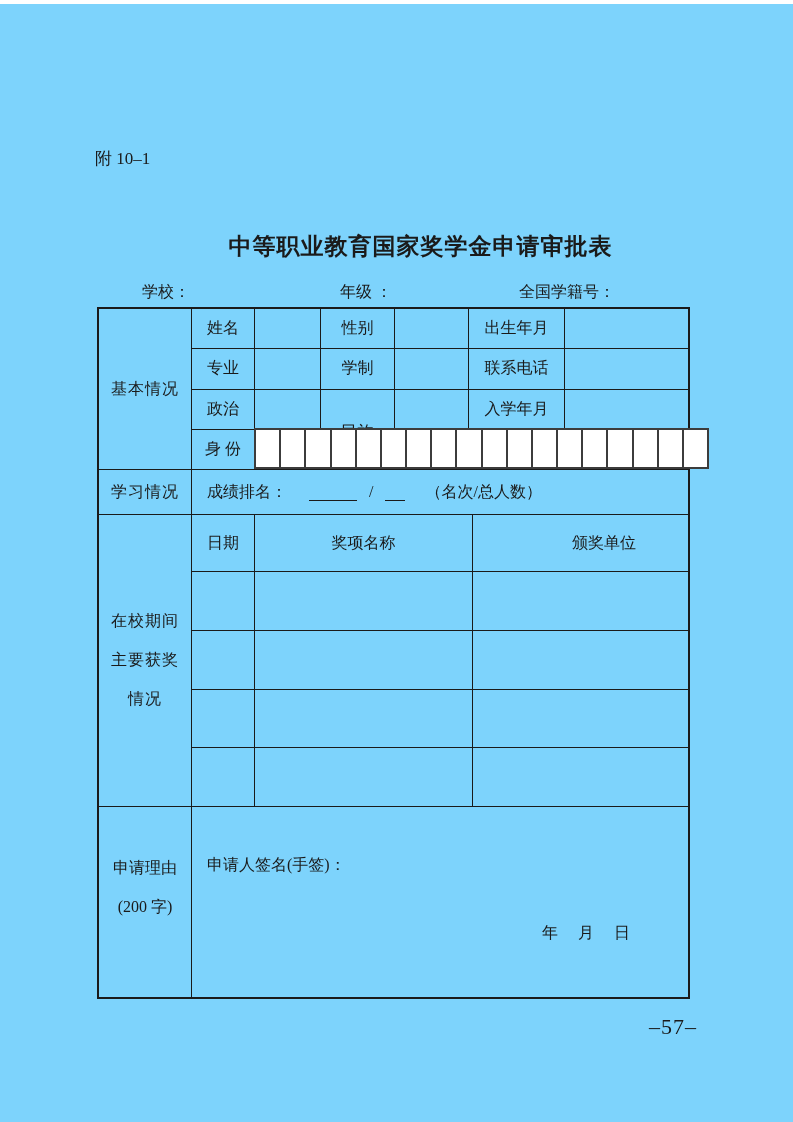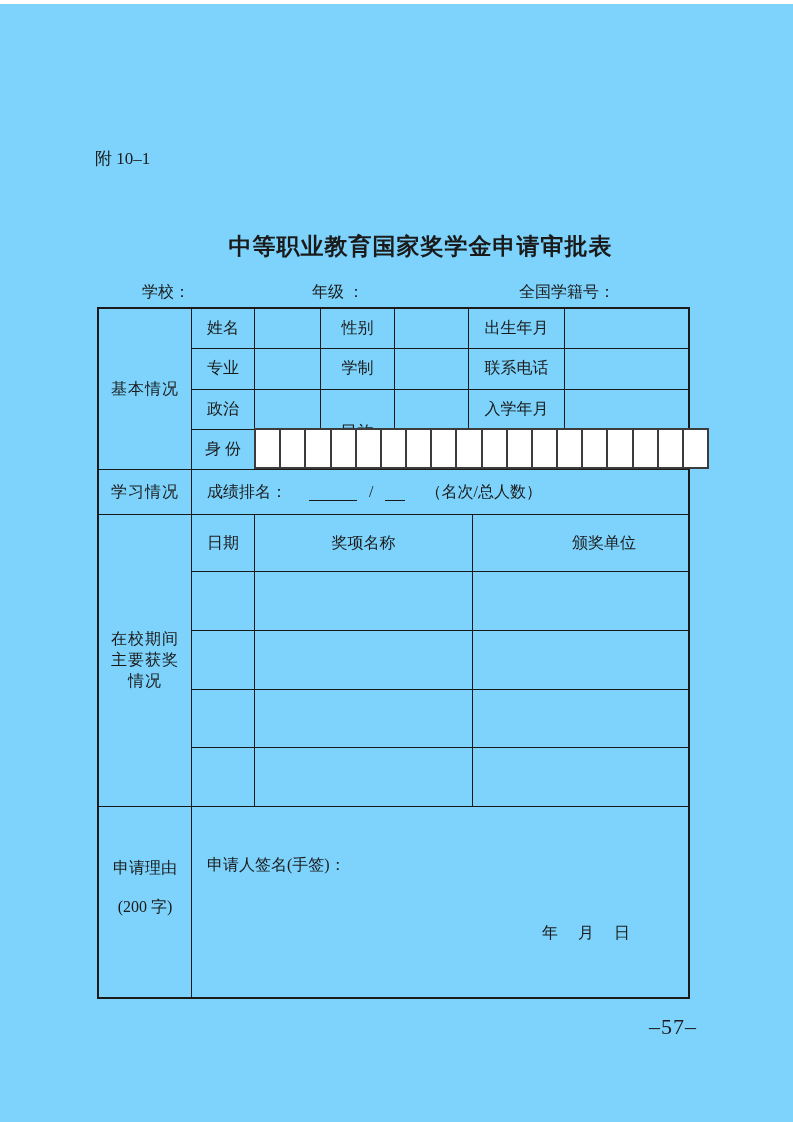--- a/index.html
+++ b/index.html
@@ -7,21 +7,21 @@
   .page {
     position:relative; width:793px; height:1122px; background:#7dd3fc;
     font-family:Liberation Serif, serif; color:#1a1a1a;
     overflow:hidden; margin:4px auto;
   }
   .attach { position:absolute; left:95px; top:143px; font-size:17px; }
   .title  { position:absolute; left:0; right:0; top:227px; text-align:center;
             font-size:23px; font-weight:bold; letter-spacing:1px;padding-left:48px; }
   .meta   { position:absolute; left:0; top:278px; width:100%; font-size:16px; }
   .m-school { position:absolute; left:142px; }
-  .m-grade  { position:absolute; left:312px; }
+  .m-grade  { position:absolute; left:340px; }
   .m-sid    { position:absolute; left:519px; }
 
   .form {
     position:absolute; left:97px; top:303px; width:593px; height:692px;
     border:2px solid #1a1a1a; font-size:16px; display:flex; flex-direction:column;
   }
   .sec { display:flex; min-height:0; }
   .sec + .sec { border-top:1.5px solid #1a1a1a; }
   .sec-label {
     flex:0 0 93px; border-right:1.5px solid #1a1a1a;
@@ -54,21 +54,21 @@
   
   .sec-study { flex:0 0 45px; }
   .study-body { flex:1; display:flex; align-items:center; padding-left:15px; white-space:nowrap;gap:12px; }
   .blank { display:inline-block; border-bottom:1.5px solid #1a1a1a; height:17px; }
   .blank.b1 { width:48px; margin-left:10px; }
   .blank.b2 { width:20px; }
   .rank-note { margin-left:8px; }
 
   
   .sec-awards { flex:0 0 292px; }
-  .awards-label { }
+  .awards-label { gap:18px; }
   .a-row { display:flex; flex:1 1 0; min-height:0; }
   .a-row + .a-row { border-top:1.5px solid #1a1a1a; }
   .a-head { flex:0 0 56px; }
 
   
   .sec-reason { flex:1 1 auto; }
   .reason-label { gap:18px; padding-bottom:28px; letter-spacing:0; }
   .reason-body { flex:1; position:relative; }
   .sig  { position:absolute; left:15px; top:48px; }
   .date { position:absolute; left:350px; top:116px; white-space:pre; letter-spacing:2px; }

